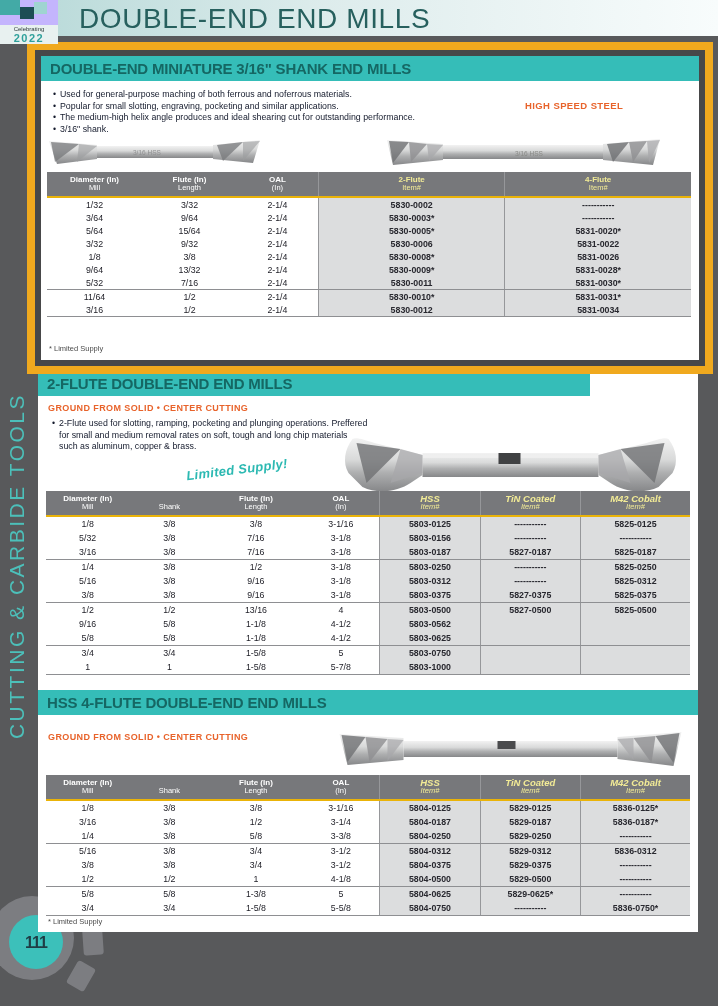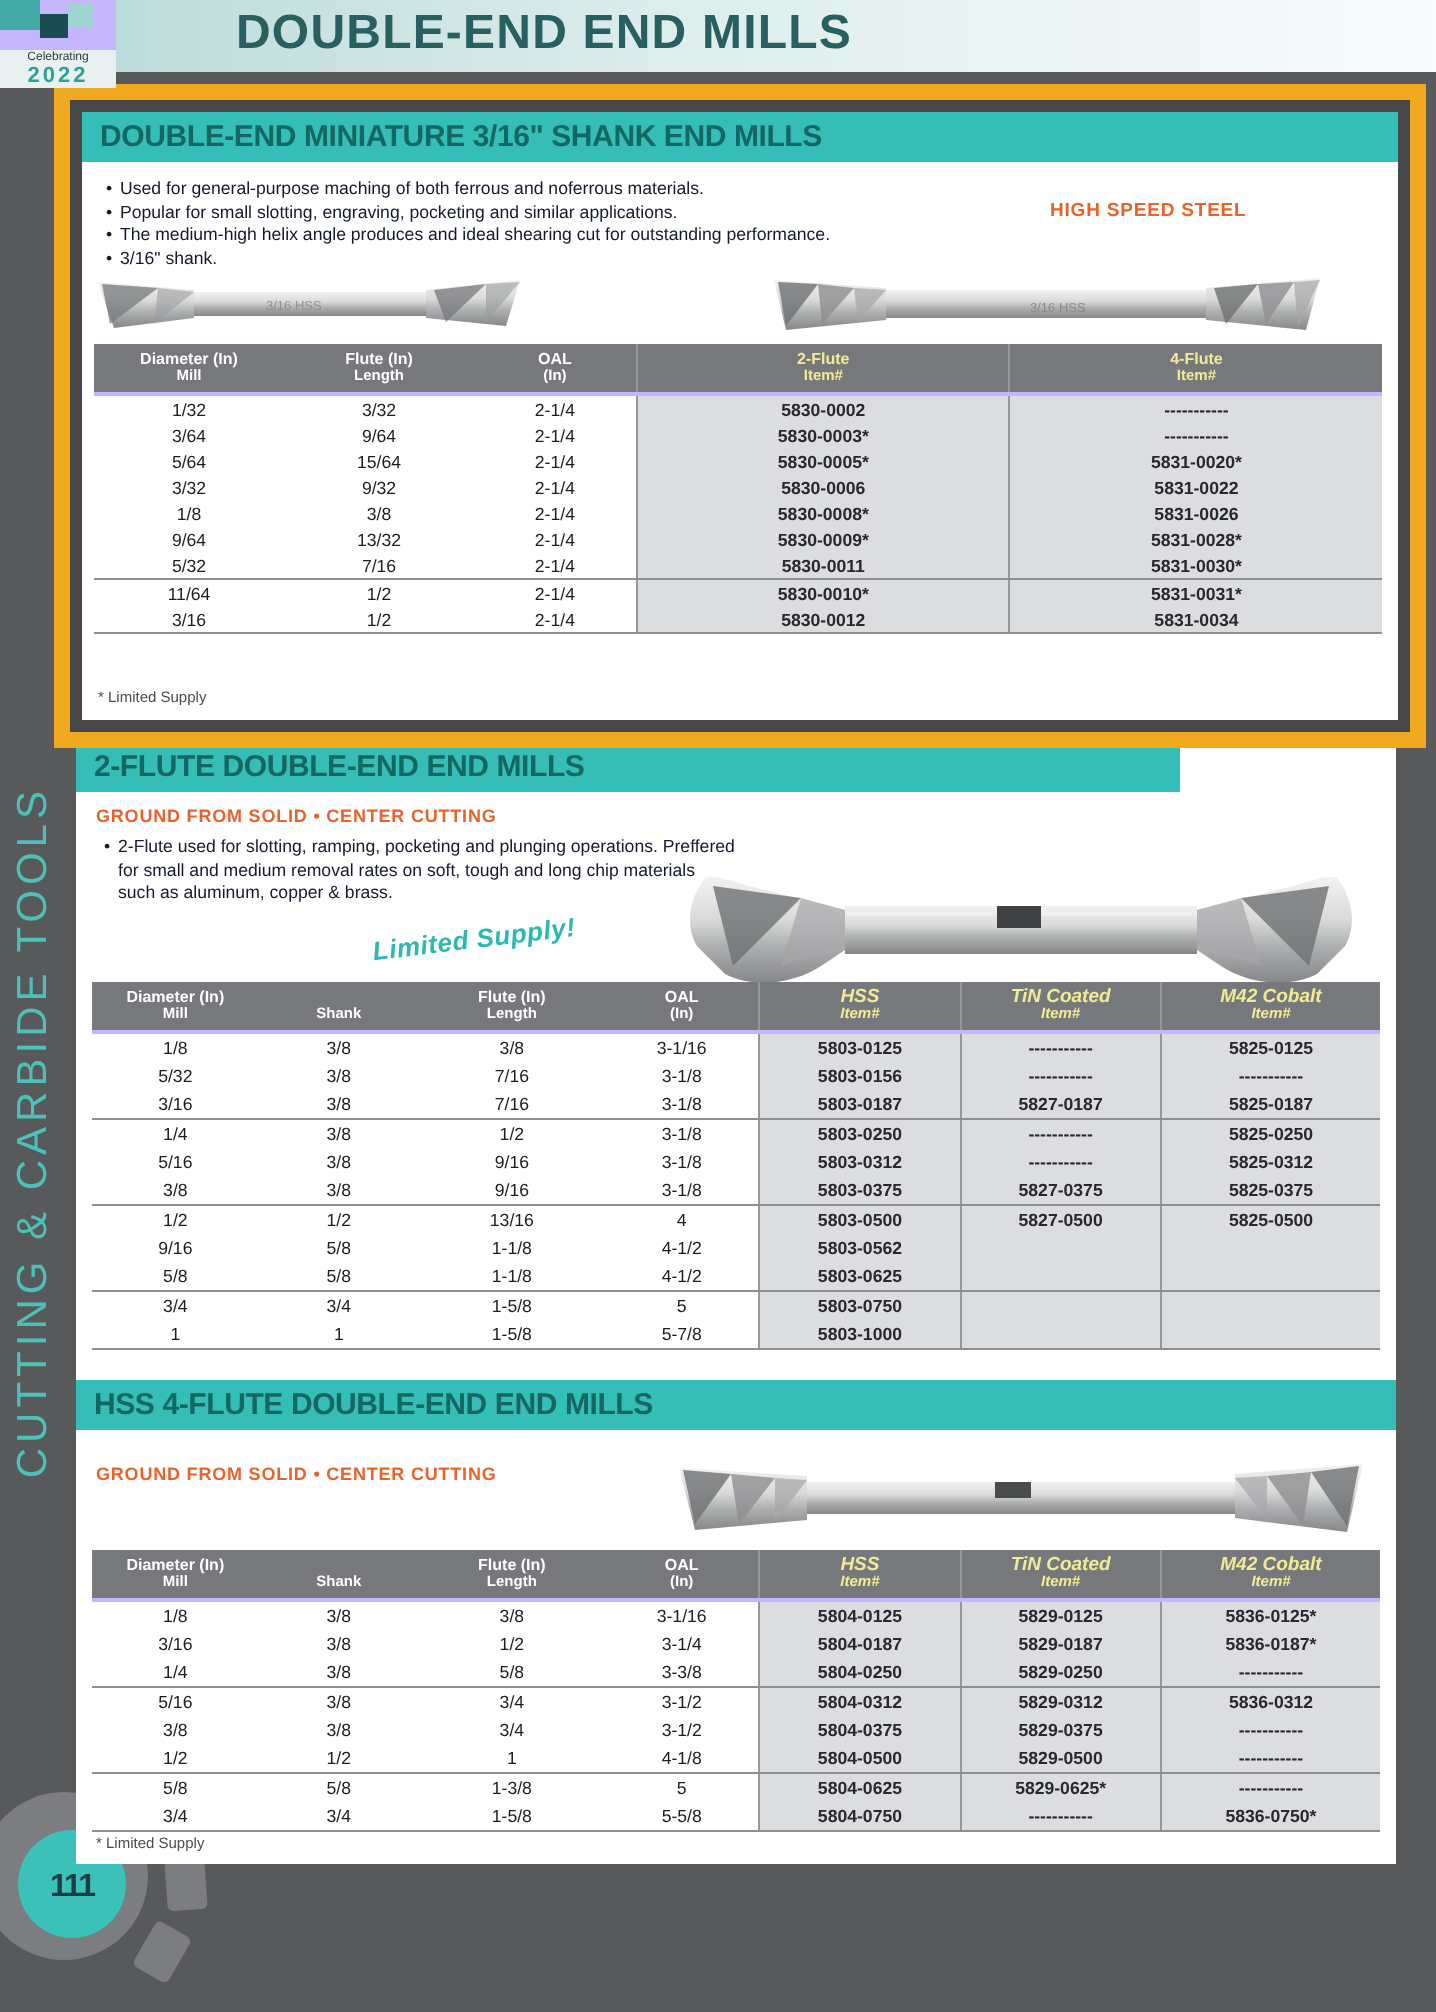--- a/index.html
+++ b/index.html
@@ -2,22 +2,22 @@
 <html><head>
 <meta charset="utf-8">
 <style>
   html,body { margin:0; padding:0; background:#333; }
   .page { position:relative; width:718px; height:1006px; background:#58595b;
           font-family:"Liberation Sans", sans-serif; overflow:hidden; margin:0 auto; }
 
   
   .topbar { position:absolute; left:0; top:0; width:718px; height:36px; z-index:3;
             background:linear-gradient(90deg,#b5d8d7 0%,#ddecec 45%,#f8fcfc 100%); }
-  .page-title { position:absolute; left:79px; top:3px; font-size:24px; font-weight:bold;
-                color:#27605e; letter-spacing:0.6px; white-space:nowrap;margin-left:39px; }
+  .page-title { position:absolute; left:79px; top:3px; font-size:28px; font-weight:normal;
+                color:#27605e; letter-spacing:0.6px; white-space:nowrap; }
   .logo { position:absolute; left:0; top:0; width:58px; height:44px; background:#c4b5fd; z-index:6; }
   .logo .sq1 { position:absolute; left:0; top:0; width:20px; height:15px; background:#43aaa6; }
   .logo .sq2 { position:absolute; left:34px; top:2px; width:13px; height:12px; background:#9fd4d1; }
   .logo .sq3 { position:absolute; left:20px; top:7px; width:14px; height:12px; background:#1c4d55; }
   .logo-strip { position:absolute; left:0; bottom:0; width:100%; height:19px; background:#e8f1f0; text-align:center; }
   .logo-line1 { font-size:6px; color:#2c3a3a; line-height:7px; padding-top:1px; }
   .logo-line2 { font-size:11px; font-weight:bold; color:#2fa09b; line-height:10px; letter-spacing:1.5px; }
 
   
   .sidebar-label { position:absolute; left:5px; top:393px; writing-mode:vertical-rl;
@@ -45,23 +45,23 @@
   .hss-badge { position:absolute; left:484px; top:44px; color:#e8632b; font-weight:bold;
                font-size:9.5px; letter-spacing:0.4px; }
   .limited-note { position:absolute; left:148px; top:420px; transform:rotate(-7deg);
                   color:#2cb9b2; font-size:13px; font-weight:bold; font-style:italic; letter-spacing:0.3px; }
   .footnote { position:absolute; font-size:7.5px; color:#4c4c4c; }
 
   
   .t-wrap { position:absolute; }
   .cat-table { border-collapse:collapse; width:100%; table-layout:fixed; }
   .cat-table th { background:#77787b; color:#fff; padding:3px 0 4px; vertical-align:middle;
-                  border-bottom:2px solid #c4b5fd; }
+                  border-bottom:2px solid #eab308; }
   .cat-table .h-label { font-size:8px; line-height:9px; font-weight:bold; }
-  .cat-table .h-sub   { font-size:7.5px; line-height:8px; font-weight:bold; }
+  .cat-table .h-sub   { font-size:7.5px; line-height:8px; font-weight:normal; }
   .cat-table th.col-item .h-label, .cat-table th.col-item .h-sub { color:#f2eb96; }
   .cat-table th.it .h-label, .cat-table th.it .h-sub { font-style:italic; }
   .cat-table th.it .h-label { font-size:9.5px; }
   .cat-table td { font-size:8.8px; text-align:center; color:#1c1c24; height:14px; padding:0; }
   .cat-table.compact td { height:13px; }
   .cat-table td.col-item { background:#dcddde; font-weight:bold; color:#28282f; }
   .cat-table td.col-item, .cat-table th.col-item { border-left:1px solid #96979a; }
   .cat-table tr.ge td { border-bottom:1px solid #8e8f92; }
   .cat-table tbody tr:last-child td { border-bottom:1px solid #8e8f92; }
 </style>

